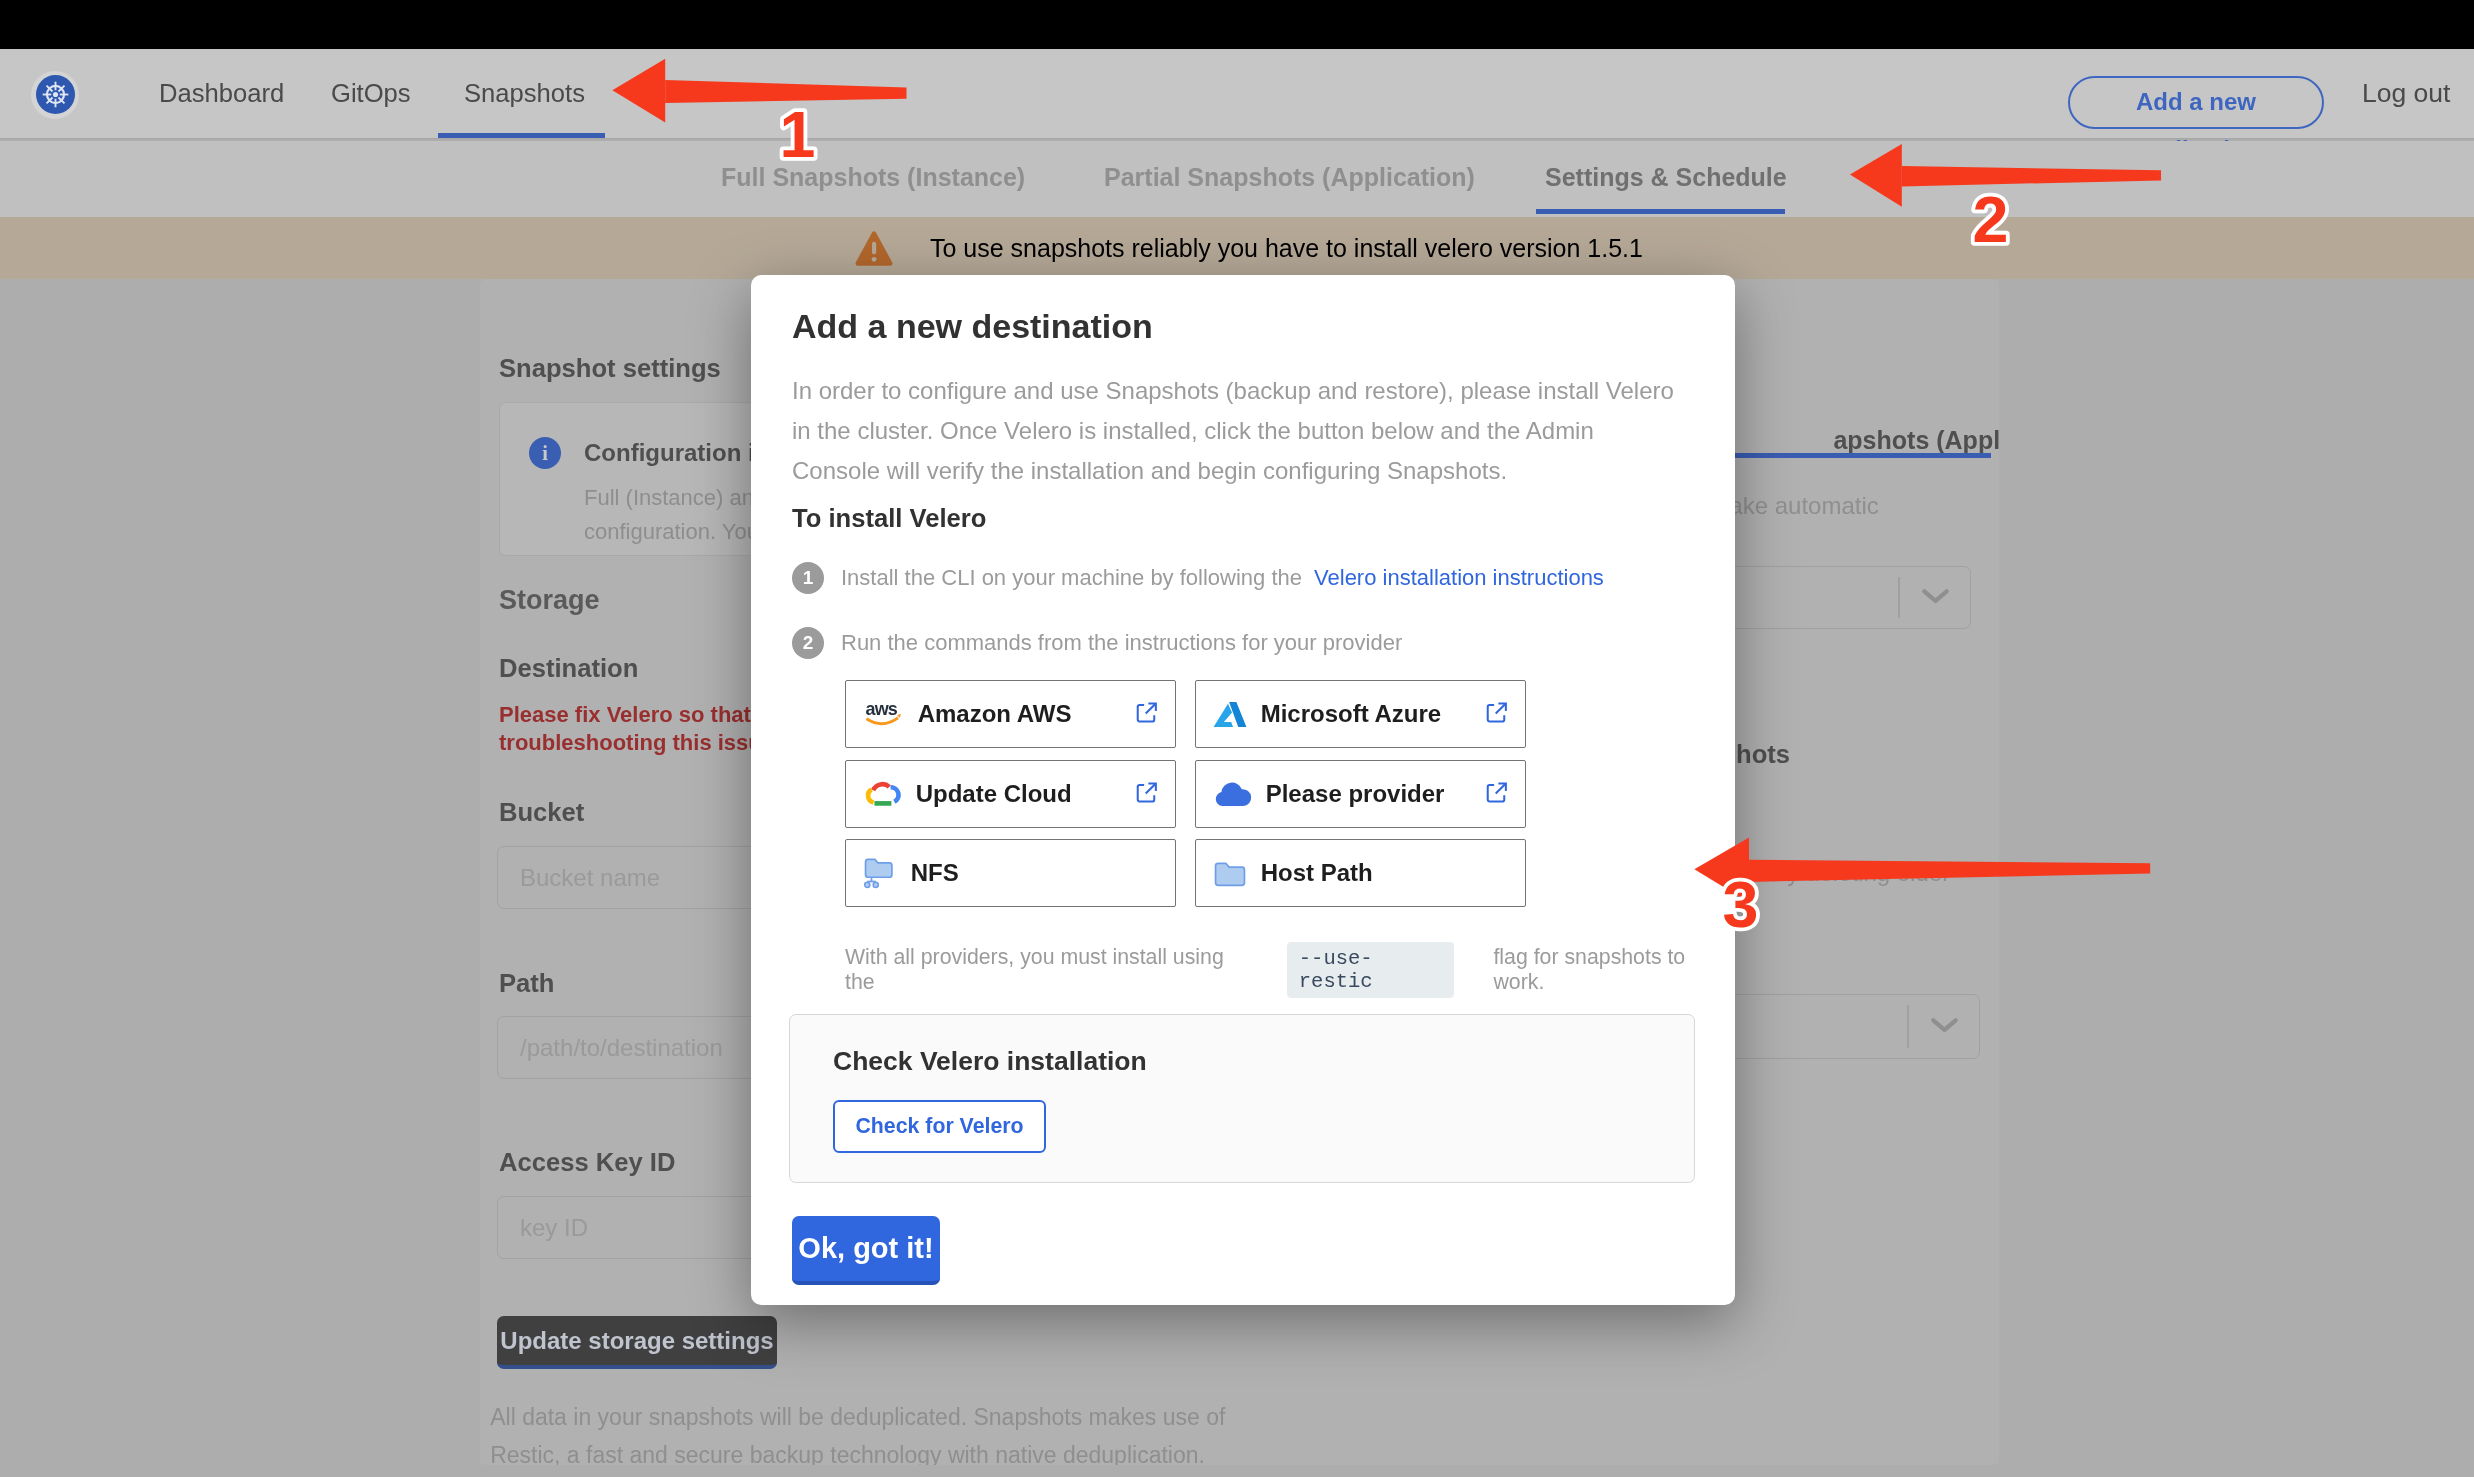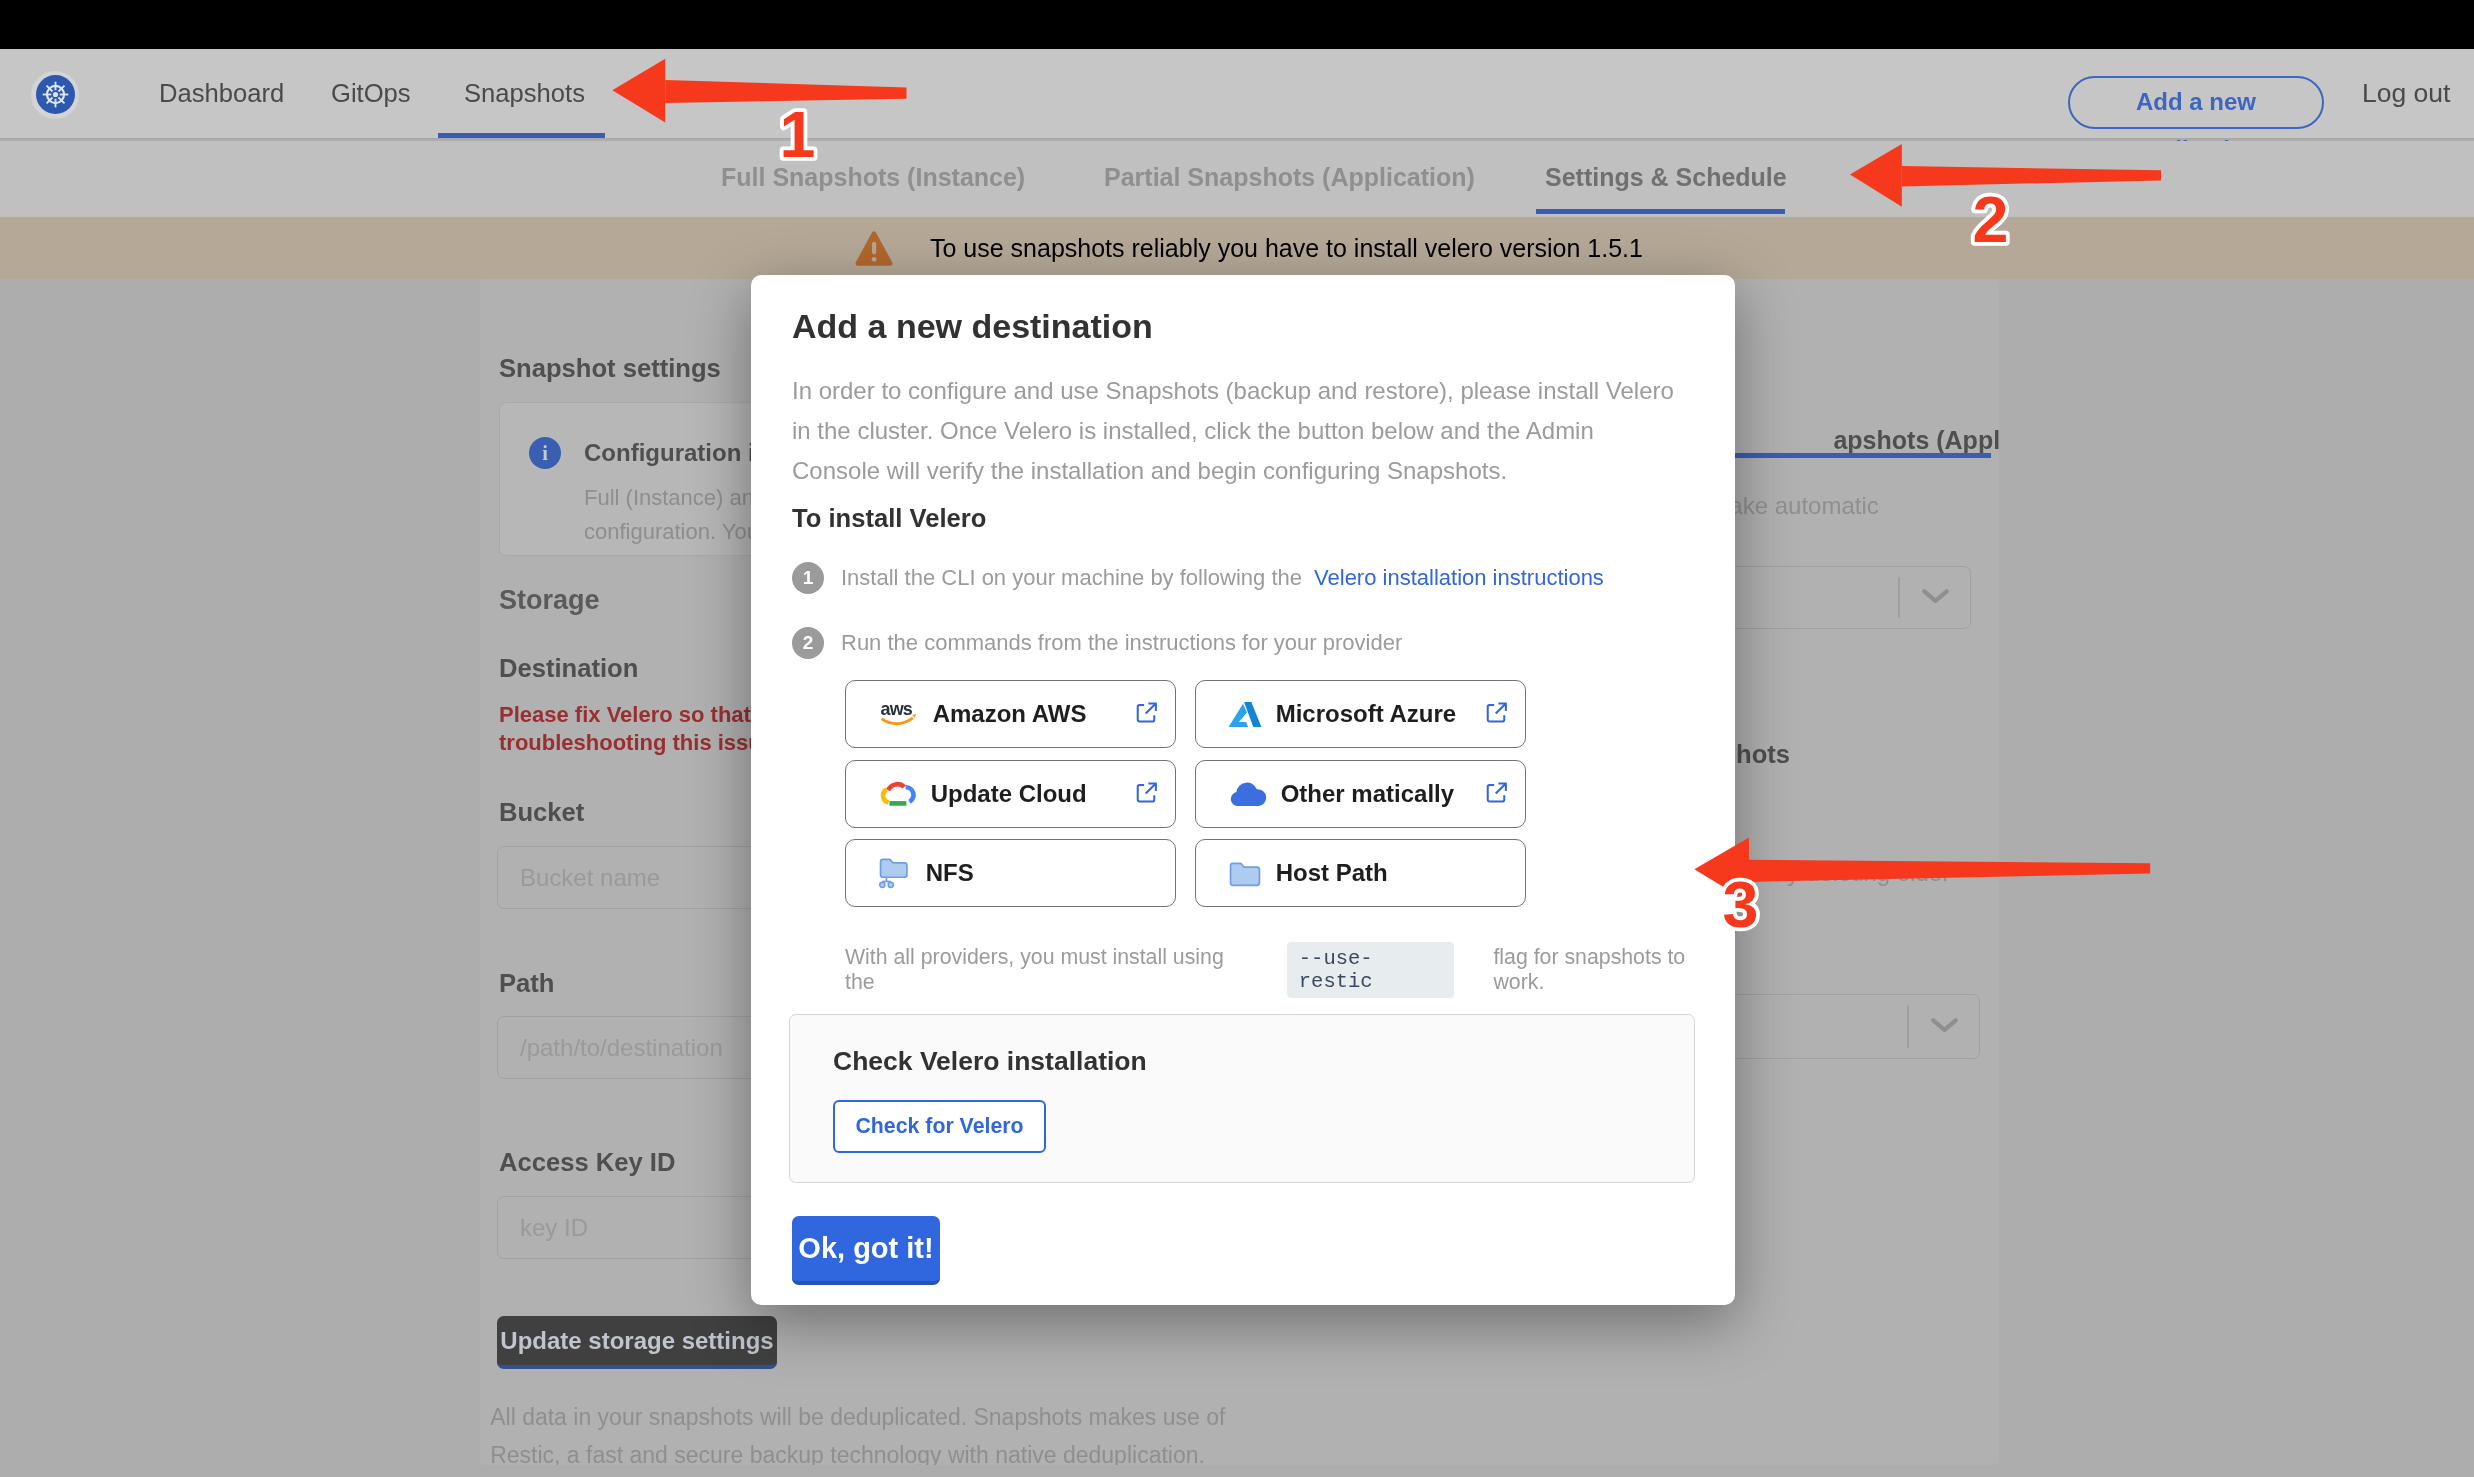--- a/index.html
+++ b/index.html
@@ -67,21 +67,21 @@
 
   
   .modal { position:absolute; left:751px; top:235px; width:984px; height:1030px; background:#fff; border-radius:10.2px; box-shadow:0 17px 60px rgba(0,0,0,.38); z-index:50; }
   .m-title { position:absolute; left:41px; top:32px; font-size:34px; font-weight:bold; color:#323232; }
   .m-para { position:absolute; left:41px; top:96px; width:883px; font-size:24px; line-height:40px; color:#9b9b9b; }
   .m-install-h { position:absolute; left:41px; top:229px; font-size:25.6px; font-weight:bold; color:#323232; }
   .m-step { position:absolute; left:41px; display:flex; align-items:center; }
   .step-circle { width:32px; height:32px; border-radius:50%; background:#9b9b9b; color:#fff; font-size:19px; font-weight:bold; text-align:center; line-height:32px; flex:none; }
   .step-text { margin-left:17px; font-size:22px; color:#9b9b9b; }
   .step-link { margin-left:12px; font-size:22px; color:#3066de; cursor:pointer; }
-  .prov-btn { position:absolute; width:331px; height:68px; background:#fff; border:1.7px solid #737373; border-radius:10px; display:flex; align-items:center; padding:0 32px; cursor:pointer; }
+  .prov-btn { position:absolute; width:331px; height:68px; background:#fff; border:1.7px solid #737373; border-radius:2px; display:flex; align-items:center; padding:0 17px; cursor:pointer; }
   .prov-label { font-size:24px; font-weight:bold; color:#1e1e1e; margin-left:13.7px; }
   .prov-ext { position:absolute; right:15.4px; top:50%; transform:translateY(-50%); }
   .restic-line { position:absolute; left:94px; top:667px; font-size:21.3px; color:#9b9b9b; display:flex; align-items:center;gap:29px; }
   .restic-chip { font-family:"Liberation Mono", monospace; font-size:20.5px; color:#394a5e; background:#e7ecef; border-radius:4.3px; padding:5.1px 12px; margin:0 10.2px; }
   .check-box { position:absolute; left:38px; top:739px; width:906px; height:169px; background:#fafafa; border:1.7px solid #d6d6d6; border-radius:6.8px; }
   .check-h { position:absolute; left:43px; top:31px; font-size:26.5px; font-weight:bold; color:#323232; }
   .check-btn { position:absolute; left:43px; top:85px; width:213px; height:53px; background:#fff; border:2.6px solid #3066de; border-radius:6px; color:#3066de; font-size:21.3px; font-weight:bold; font-family:"Liberation Sans", sans-serif; }
   .ok-btn { position:absolute; left:41px; top:941px; width:148px; height:69px; background:#3066de; border:none; border-bottom:4.3px solid #2553b8; border-radius:6.8px; color:#fff; font-size:29px; font-weight:bold; font-family:"Liberation Sans", sans-serif; }
 
   
@@ -258,21 +258,21 @@
             <path d="M13.5 3.5h7v7" fill="none" stroke="#3066de" stroke-width="1.9"></path>
             <path d="M20.2 3.8L11 13" stroke="#3066de" stroke-width="1.9"></path>
           </svg>
       </span>
     </div>
 
     <div class="prov-btn" style="left:444px; top:485px">
       <svg width="39" height="27" viewBox="0 0 44 30">
         <path d="M10.5 28 a8 8 0 0 1 -1 -15.8 A12 12 0 0 1 32.5 9 a8.5 8.5 0 0 1 2 19 Z" fill="#3b6fe0"></path>
       </svg>
-      <span class="prov-label">Other matically</span>
+      <span class="prov-label">Please provider</span>
       <span class="prov-ext">
         <svg width="25.6" height="25.6" viewBox="0 0 24 24">
             <path d="M9.5 5H5.2A1.7 1.7 0 0 0 3.5 6.7v12.1a1.7 1.7 0 0 0 1.7 1.7h12.1a1.7 1.7 0 0 0 1.7-1.7v-4.3" fill="none" stroke="#3066de" stroke-width="1.9"></path>
             <path d="M13.5 3.5h7v7" fill="none" stroke="#3066de" stroke-width="1.9"></path>
             <path d="M20.2 3.8L11 13" stroke="#3066de" stroke-width="1.9"></path>
           </svg>
       </span>
     </div>
 
     <div class="prov-btn" style="left:94px; top:564px">

